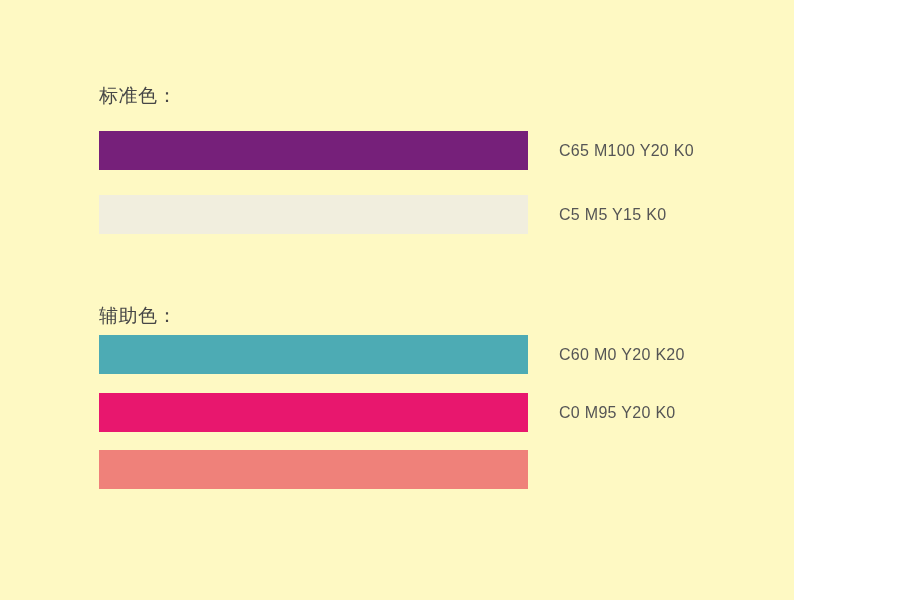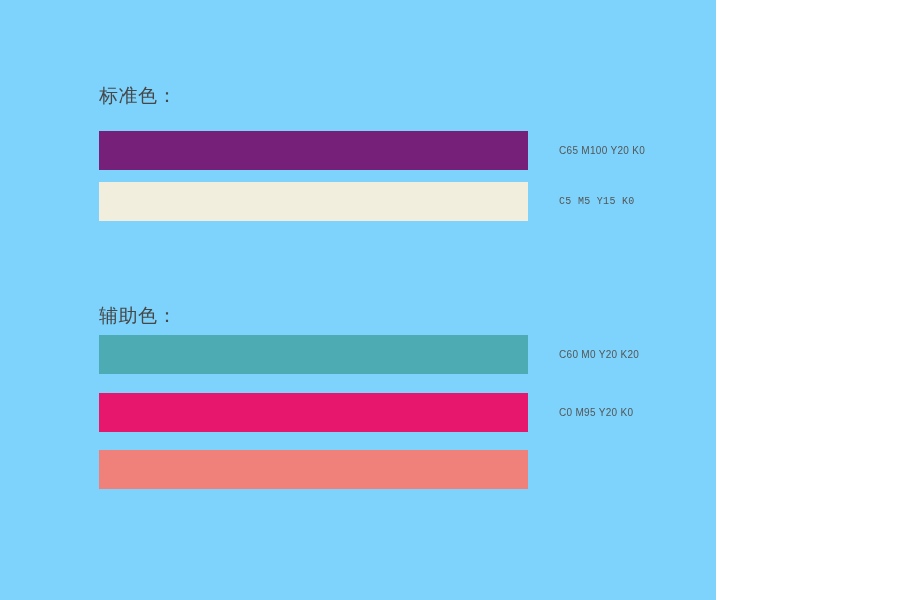--- a/index.html
+++ b/index.html
@@ -10,23 +10,23 @@
   body {
     width: 900px;
     height: 600px;
     background: #ffffff;
     font-family: "Liberation Sans", "DejaVu Sans", sans-serif;
     overflow: hidden;
   }
 
   .page {
     position: relative;
-    width: 716px;
+    width: 794px;
     height: 600px;
-    background: #7dd3fc;
+    background: #fef9c3;
   }
 
   
   .section-heading {
     position: absolute;
     left: 99px;
     font-size: 19px;
     line-height: 26px;
     color: #474747;
     letter-spacing: 0.5px;
@@ -51,29 +51,29 @@
     width: 429px;
     height: 39px;
   }
 
   .swatch-label {
     position: absolute;
     left: 460px;
     top: 0;
     height: 39px;
     line-height: 39px;
-    font-size: 10px;
+    font-size: 16px;
     color: #555555;
     letter-spacing: 0.3px;
     white-space: nowrap;
   }
 
   
   .row-std-0 { top: 131px; }
-  .row-std-1 { top: 182px; font-family: Liberation Mono, monospace; }
+  .row-std-1 { top: 195px; }
   .row-aux-0 { top: 335px; }
   .row-aux-1 { top: 393px; }
   .row-aux-2 { top: 450px; }
 </style>
 </head>
 <body style="background: rgb(255, 255, 255);">
 
 <div class="page">
 
   <div class="section-heading standard" style="color: rgb(71, 71, 71);">标准色：</div>

